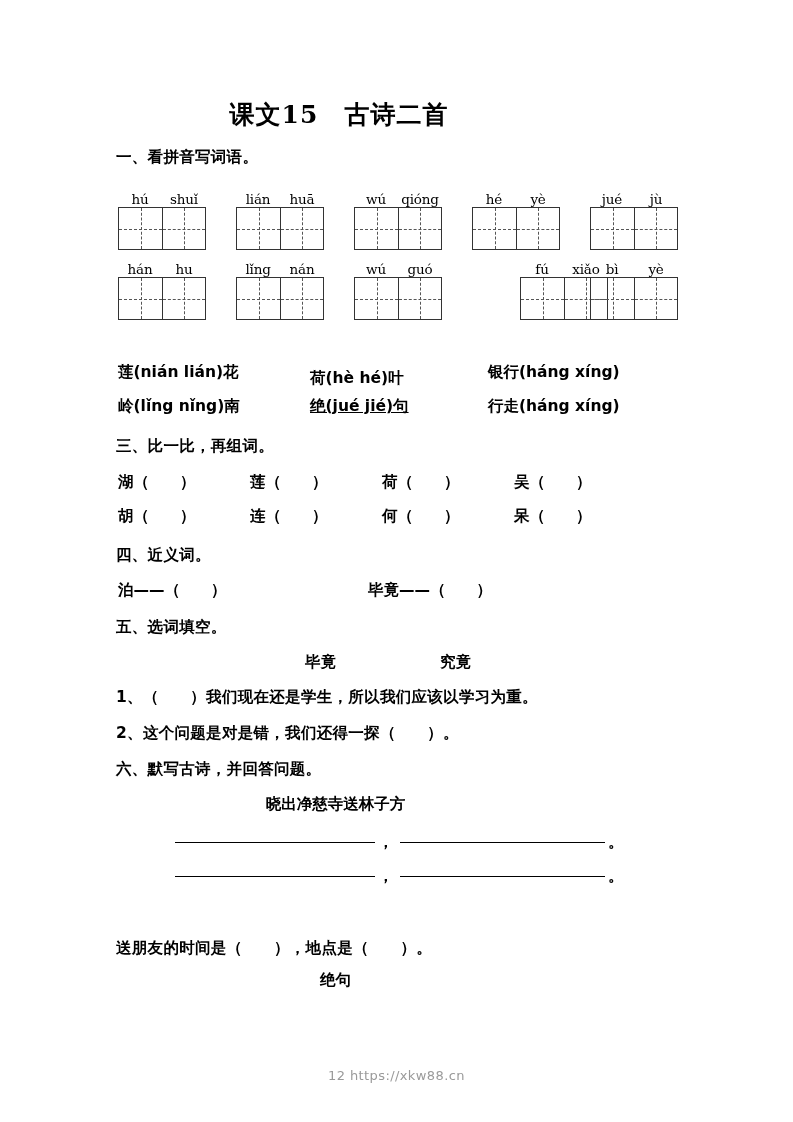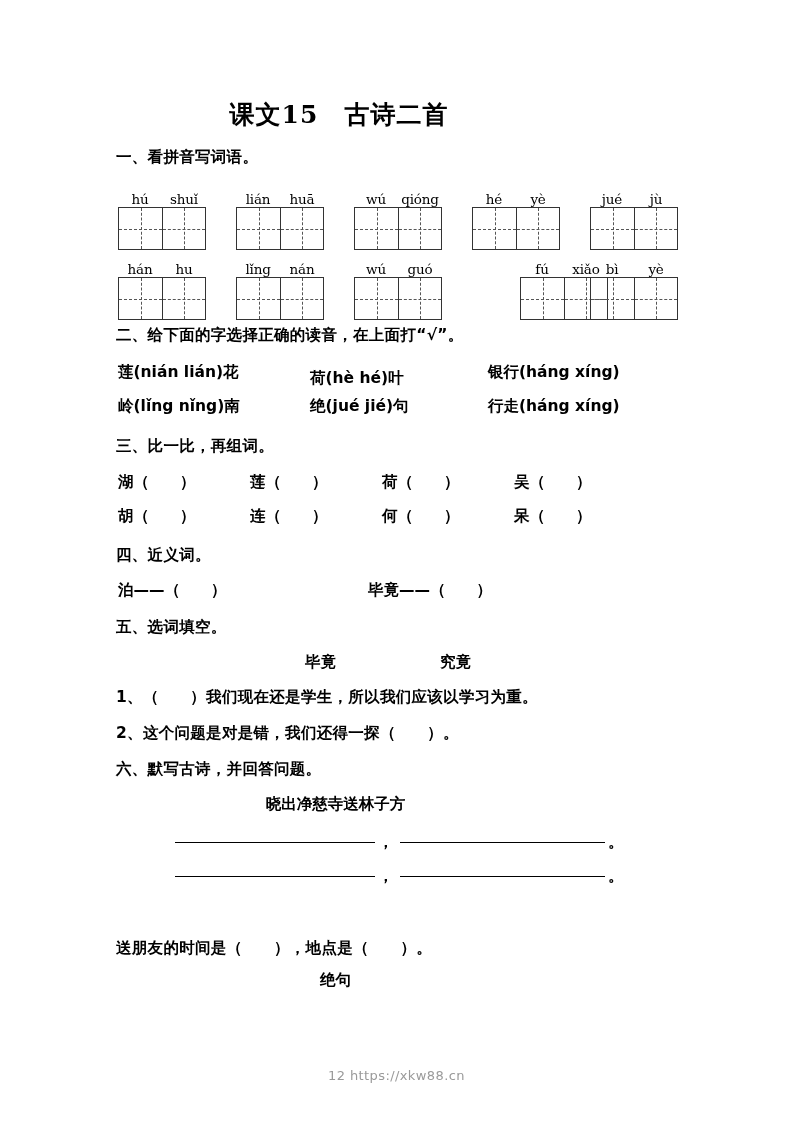--- a/index.html
+++ b/index.html
@@ -275,28 +275,27 @@
     <div class="pinyin-row">
       <span class="pinyin-syl">bì</span>
       <span class="pinyin-syl">yè</span>
     </div>
     <div class="tian-box">
       <div class="tian-half"></div>
       <div class="tian-half"></div>
     </div>
   </div>
 
-  <div class="sec-head" style="top:325px;">二、给下面的字选择正确的读音，在上面打“√”。</div>
 
   <div class="col-item" style="left:118px; top:362px;">莲(nián lián)花</div>
   <div class="col-item" style="left:310px; top:362px;margin-top:6px;">荷(hè hé)叶</div>
   <div class="col-item" style="left:488px; top:362px;">银行(háng xíng)</div>
 
   <div class="col-item" style="left:118px; top:396px;">岭(lǐng nǐng)南</div>
-  <div class="col-item" style="left:310px; top:396px;">绝(jué jié)句</div>
+  <div class="col-item" style="left:310px; top:396px;text-decoration:underline;">绝(jué jié)句</div>
   <div class="col-item" style="left:488px; top:396px;">行走(háng xíng)</div>
 
   <div class="sec-head" style="top:436px;">三、比一比，再组词。</div>
 
   <div class="col-item" style="left:118px; top:472px;">湖（　　）</div>
   <div class="col-item" style="left:250px; top:472px;">莲（　　）</div>
   <div class="col-item" style="left:382px; top:472px;">荷（　　）</div>
   <div class="col-item" style="left:514px; top:472px;">吴（　　）</div>
 
   <div class="col-item" style="left:118px; top:506px;">胡（　　）</div>

